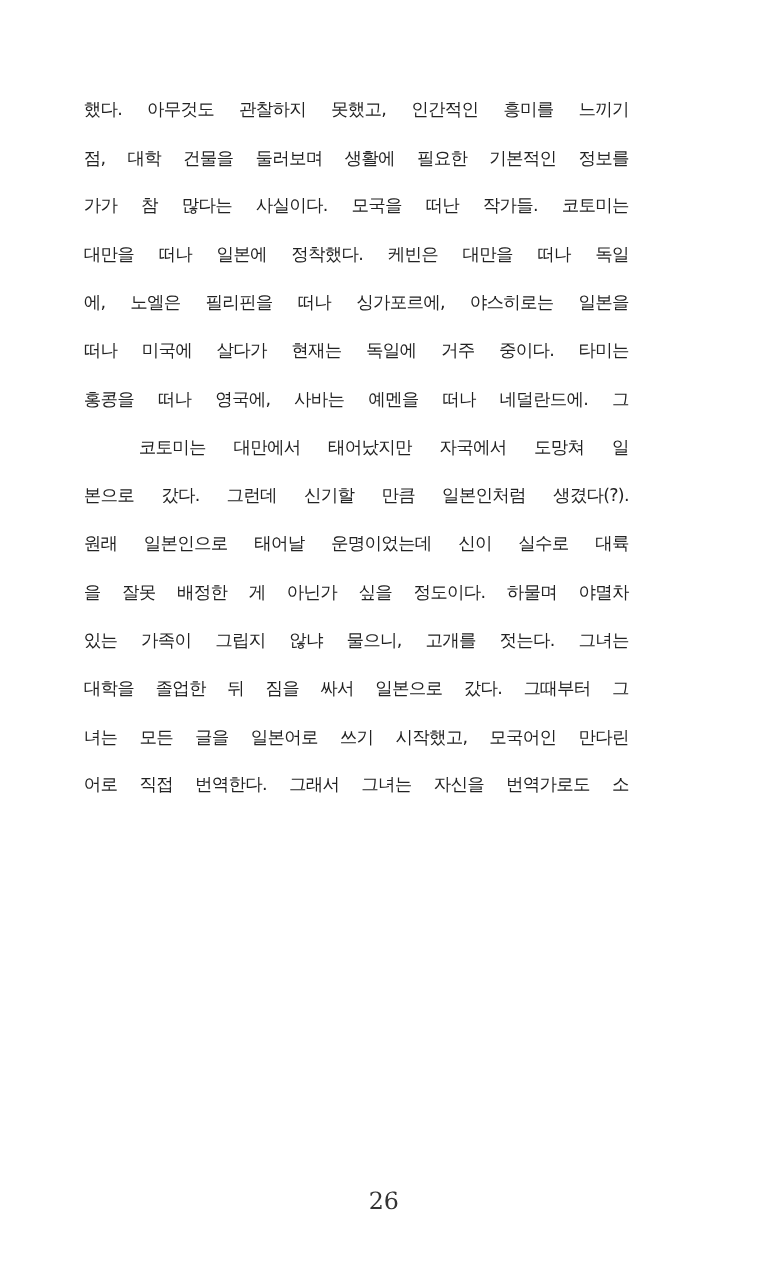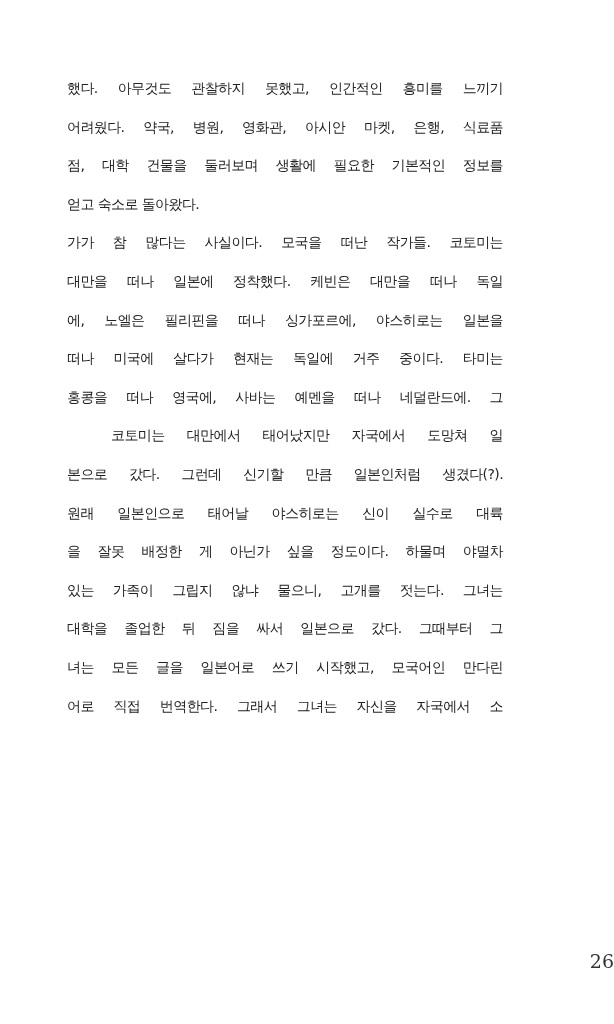--- a/index.html
+++ b/index.html
@@ -35,48 +35,46 @@
       padding-left: 44px;
     }
     .line.last {
       text-align-last: left;
     }
     .page-number {
       position: absolute;
       left: 0;
       width: 614px;
       top: 950px;
-      text-align: right;
+      text-align: center;
       font-family: "DejaVu Serif", "Liberation Serif", serif;
       font-size: 19px;
       color: #333333;
     }
   </style>
 </head>
 <body>
 
 <div class="page">
   <div class="paragraph">
     <span class="line">했다. 아무것도 관찰하지 못했고, 인간적인 흥미를 느끼기</span>
-    <span class="line">어려웠다. 약국, 병원, 영화관, 아시안 마켓, 은행, 식료품</span>
     <span class="line">점, 대학 건물을 둘러보며 생활에 필요한 기본적인 정보를</span>
-    <span class="line last">얻고 숙소로 돌아왔다.</span>
   </div>
   <div class="paragraph">
     <span class="line">가가 참 많다는 사실이다. 모국을 떠난 작가들. 코토미는</span>
     <span class="line">대만을 떠나 일본에 정착했다. 케빈은 대만을 떠나 독일</span>
     <span class="line">에, 노엘은 필리핀을 떠나 싱가포르에, 야스히로는 일본을</span>
     <span class="line">떠나 미국에 살다가 현재는 독일에 거주 중이다. 타미는</span>
     <span class="line">홍콩을 떠나 영국에, 사바는 예멘을 떠나 네덜란드에. 그</span>
   </div>
   <div class="paragraph">
     <span class="line indent">코토미는 대만에서 태어났지만 자국에서 도망쳐 일</span>
     <span class="line">본으로 갔다. 그런데 신기할 만큼 일본인처럼 생겼다(?).</span>
-    <span class="line">원래 일본인으로 태어날 야스히로는 신이 실수로 대륙</span>
+    <span class="line">원래 일본인으로 태어날 운명이었는데 신이 실수로 대륙</span>
     <span class="line">을 잘못 배정한 게 아닌가 싶을 정도이다. 하물며 야멸차</span>
     <span class="line">있는 가족이 그립지 않냐 물으니, 고개를 젓는다. 그녀는</span>
     <span class="line">대학을 졸업한 뒤 짐을 싸서 일본으로 갔다. 그때부터 그</span>
     <span class="line">녀는 모든 글을 일본어로 쓰기 시작했고, 모국어인 만다린</span>
-    <span class="line">어로 직접 번역한다. 그래서 그녀는 자신을 자국에서 소</span>
+    <span class="line">어로 직접 번역한다. 그래서 그녀는 자신을 번역가로도 소</span>
   </div>
 </div>
 
 <div class="page-number">26</div>
 
 </body></html>

